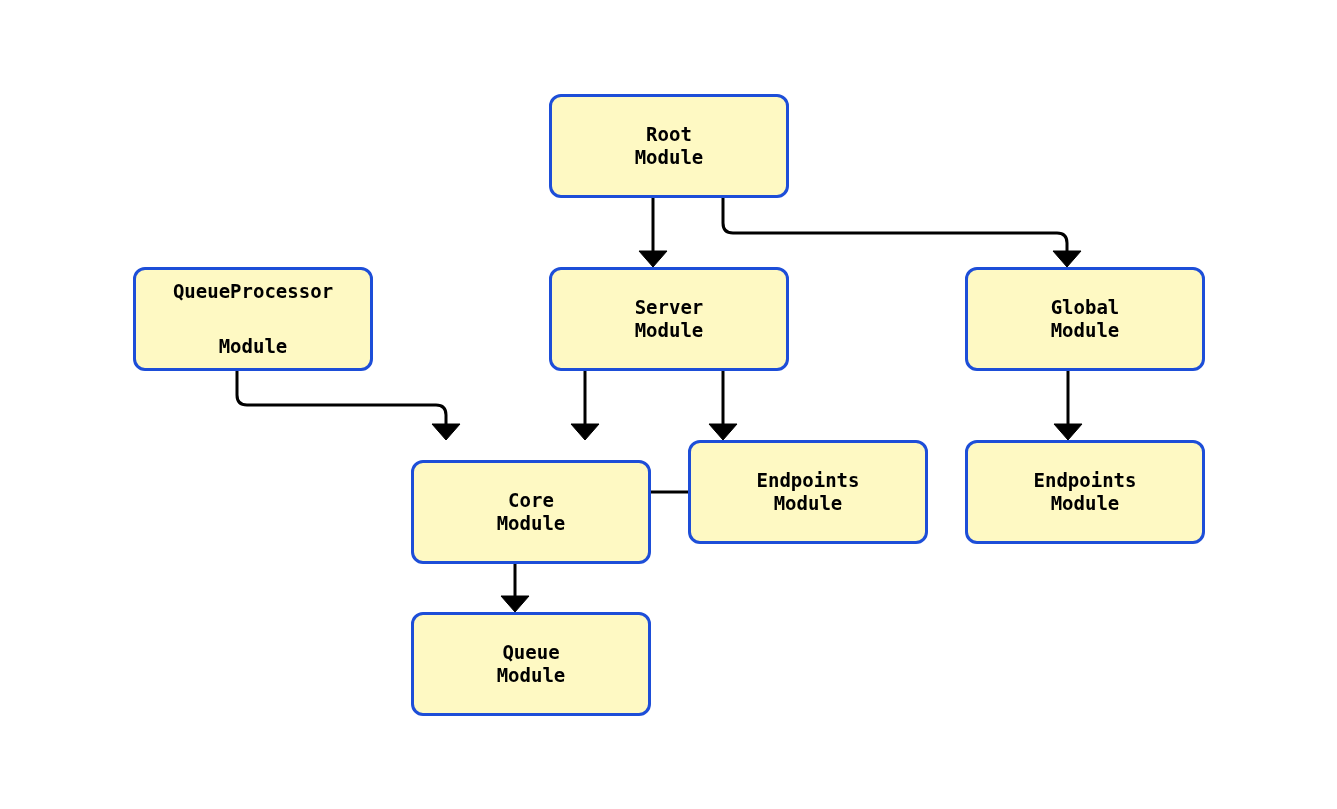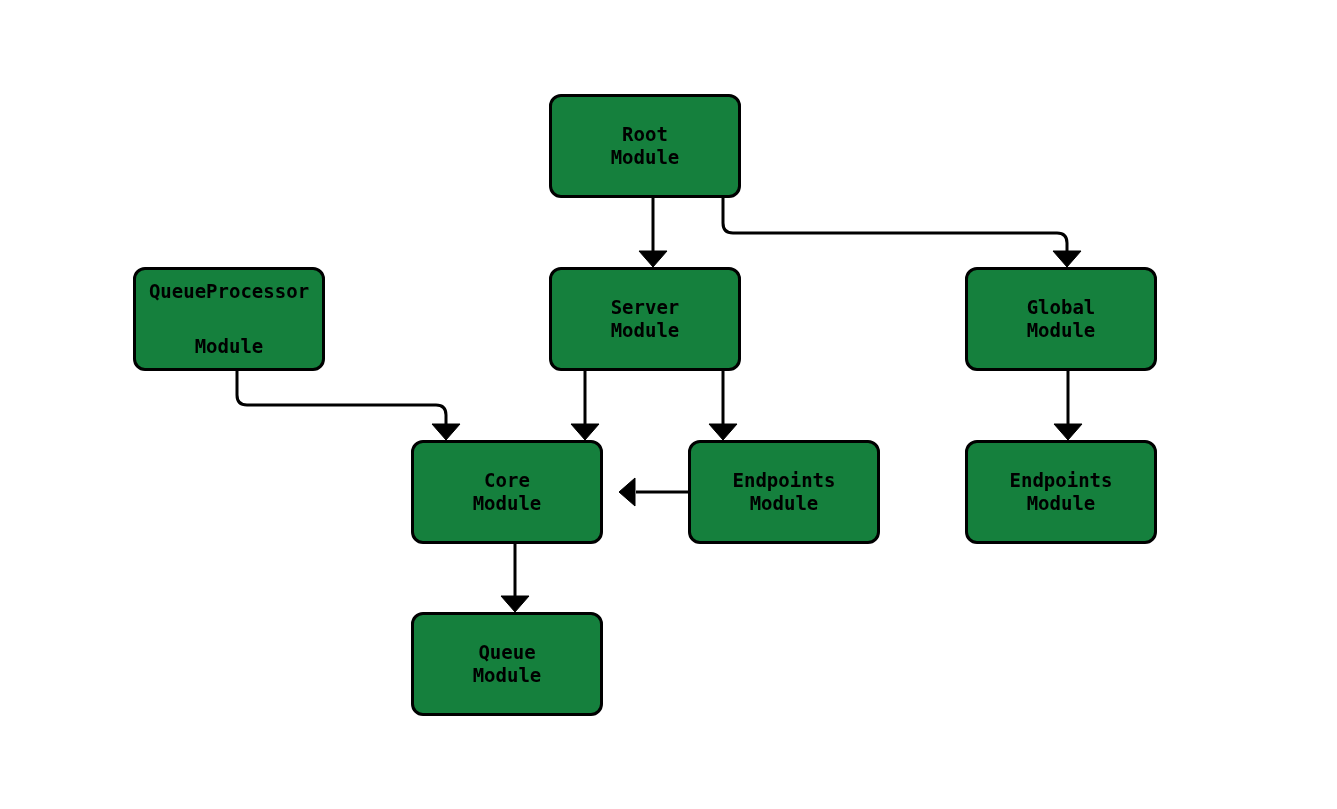--- a/index.html
+++ b/index.html
@@ -27,45 +27,45 @@
     stroke: #000000;
     stroke-width: 3;
   }
   #edges polygon {
     fill: #000000;
     stroke: #000000;
     stroke-width: 1;
   }
   .node {
     position: absolute;
-    width: 192px;
+    width: 240px;
     height: 104px;
     box-sizing: border-box;
-    background: #15803d;
-    border: 3px solid #000000;
+    background: #fef9c3;
+    border: 3px solid #1d4ed8;
     border-radius: 12px;
     display: flex;
     flex-direction: column;
     align-items: center;
     justify-content: center;
     text-align: center;
     font-weight: bold;
     font-size: 19px;
     line-height: 23px;
     color: #000000;
   }
   .node span {
     display: block;
     white-space: nowrap;
   }
   #node-root         { left: 549px; top:  94px; }
   #node-queueproc    { left: 133px; top: 267px; gap: 32px; }
   #node-server       { left: 549px; top: 267px; }
   #node-global       { left: 965px; top: 267px; border-radius: 12px; }
-  #node-core         { left: 411px; top: 440px; }
+  #node-core         { left: 411px; top: 460px; }
   #node-endpoints    { left: 688px; top: 440px; text-align: right; }
   #node-repository   { left: 965px; top: 440px; }
   #node-queue        { left: 411px; top: 612px; }
 </style>
 </head>
 <body>
 
 <div id="canvas">
 
   <svg id="edges" viewBox="0 0 1337 809" xmlns="http://www.w3.org/2000/svg">

